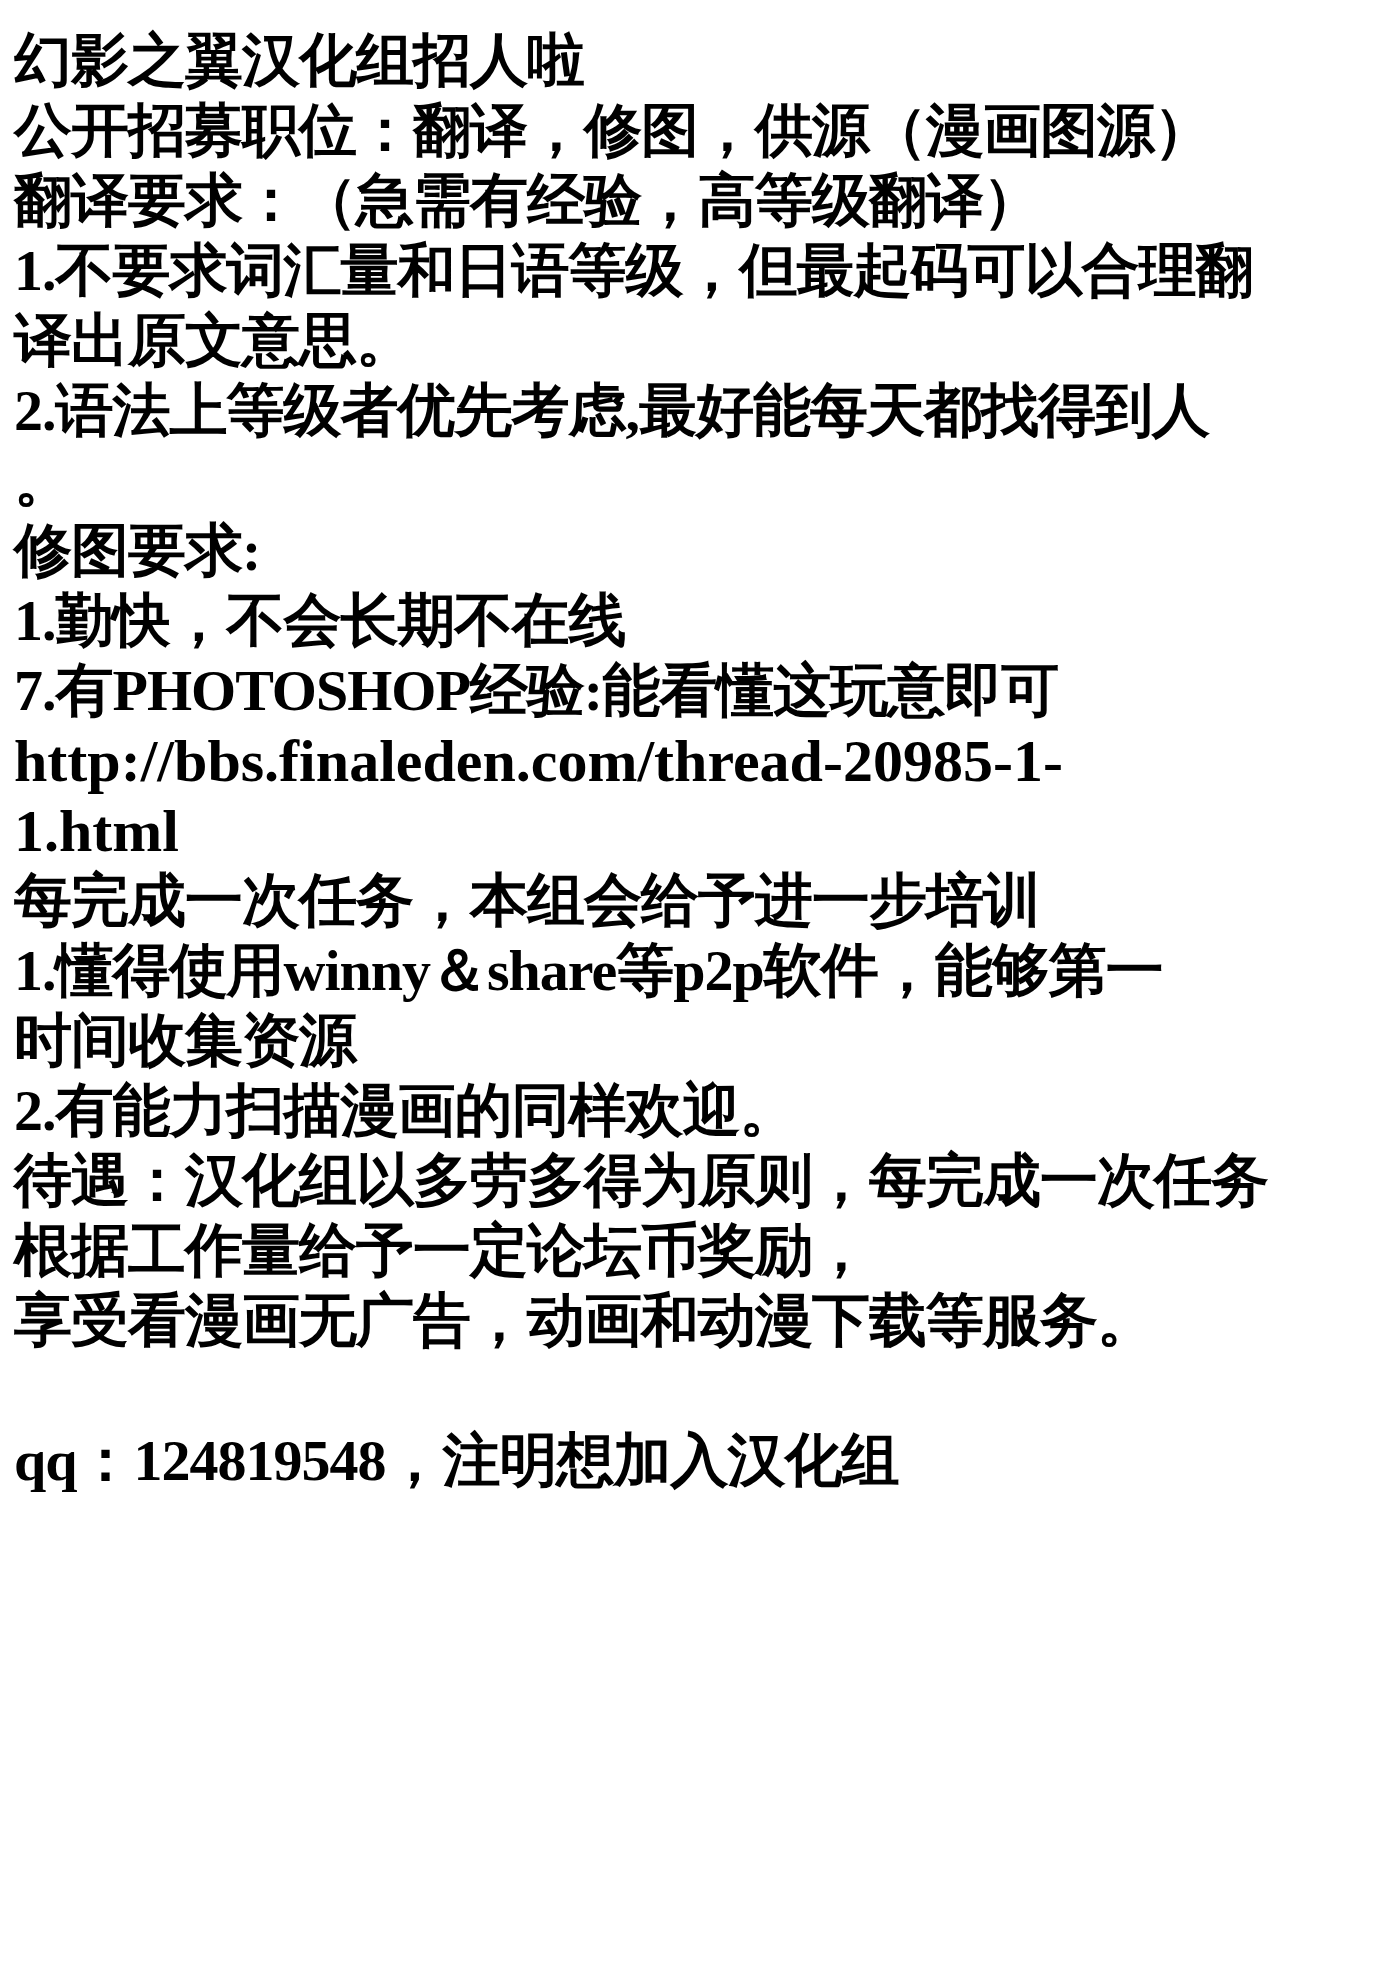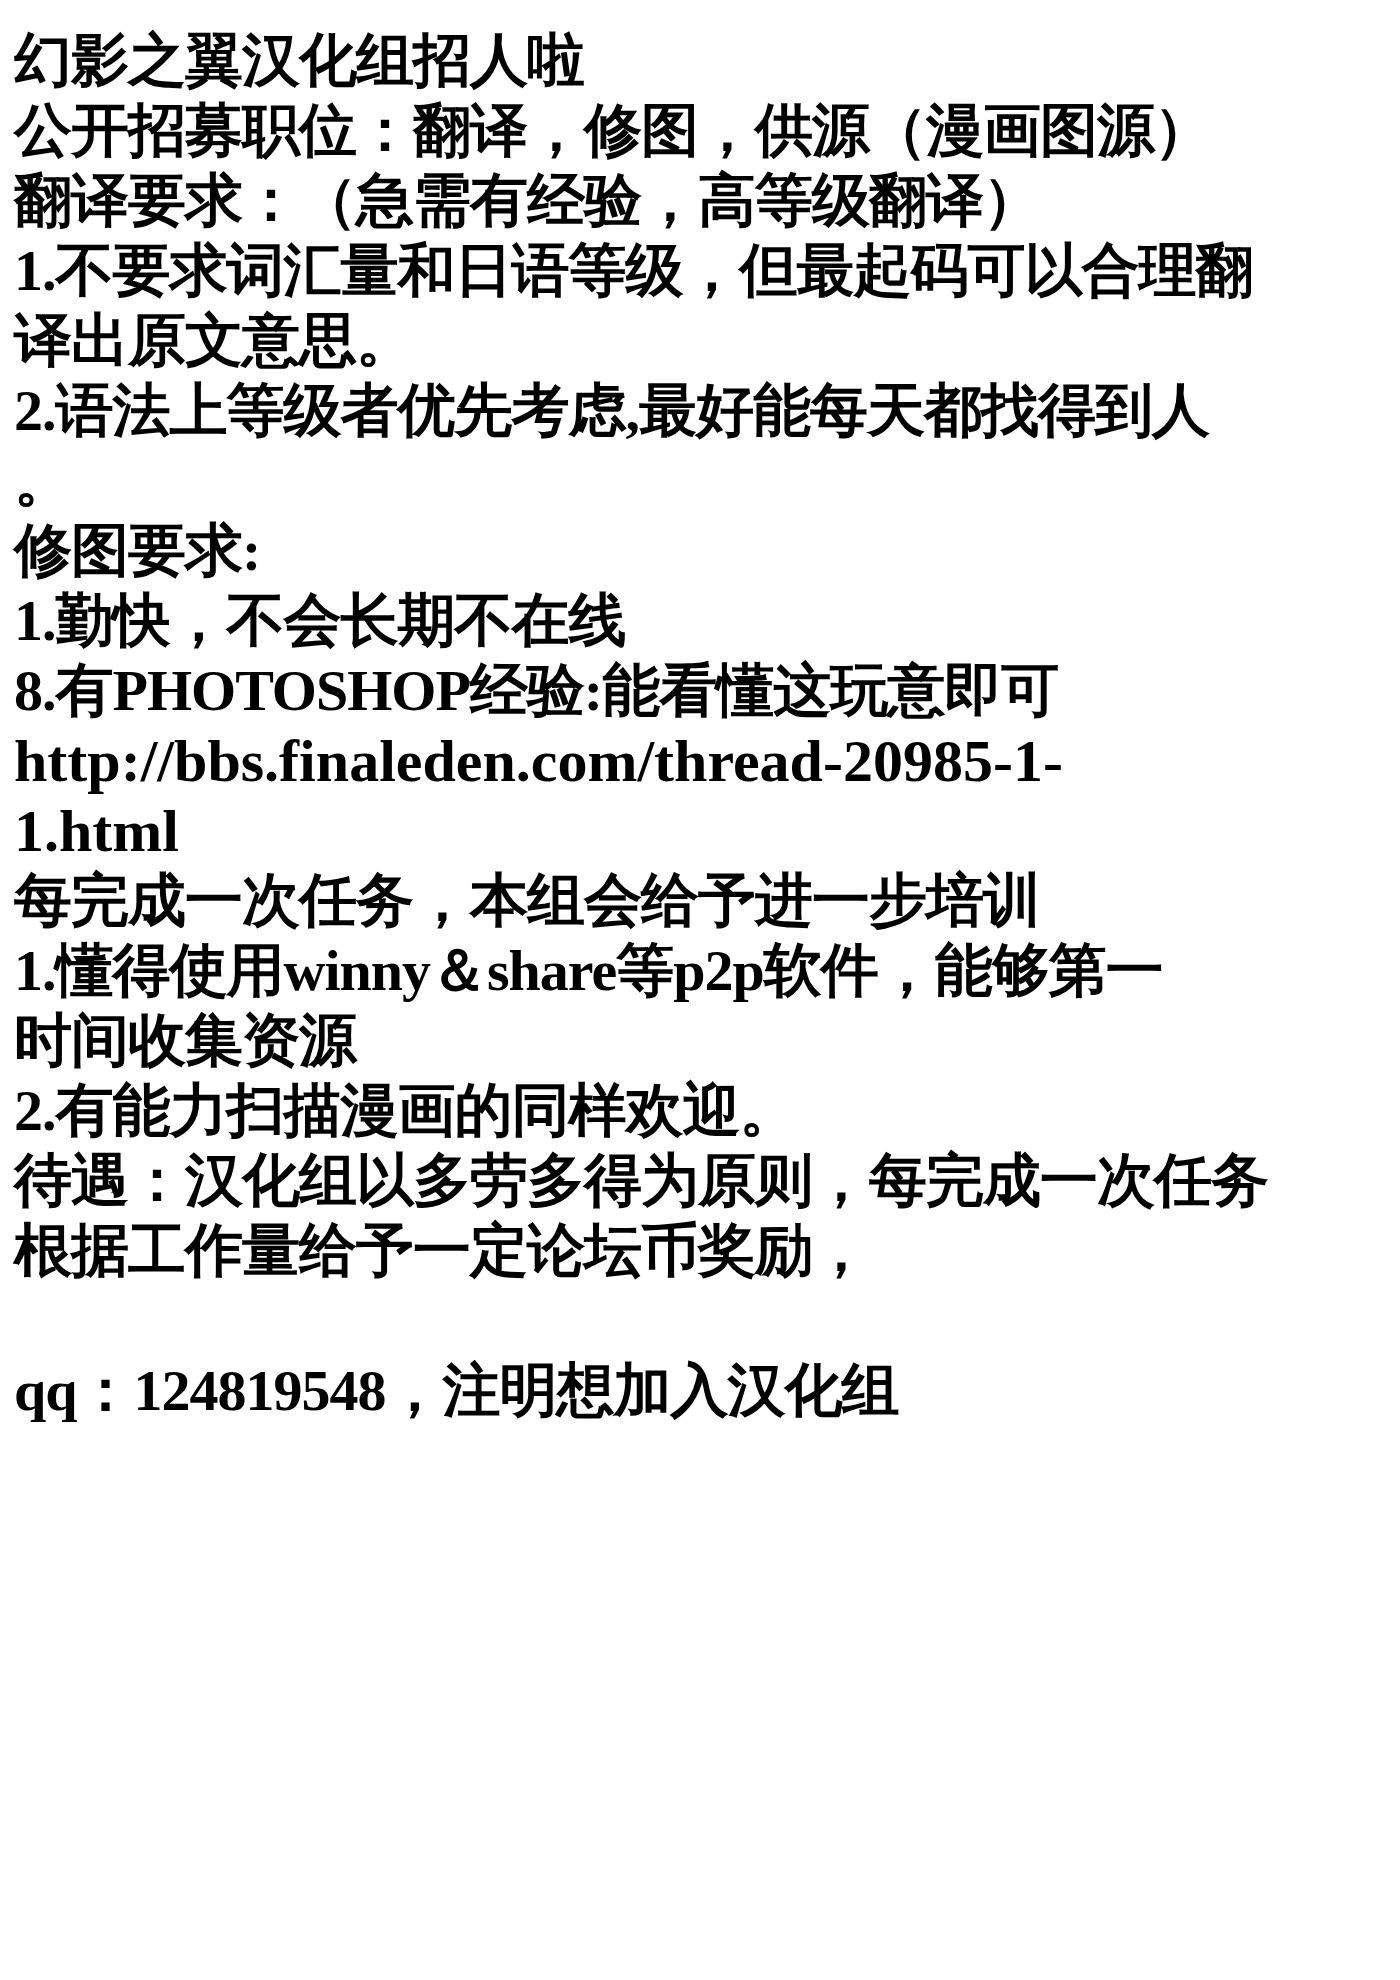--- a/index.html
+++ b/index.html
@@ -43,24 +43,25 @@
 <div class="doc-page">
   <div class="text-line">幻影之翼汉化组招人啦</div>
   <div class="text-line">公开招募职位：翻译，修图，供源（漫画图源）</div>
   <div class="text-line">翻译要求：（急需有经验，高等级翻译）</div>
   <div class="text-line">1.不要求词汇量和日语等级，但最起码可以合理翻</div>
   <div class="text-line">译出原文意思。</div>
   <div class="text-line">2.语法上等级者优先考虑,最好能每天都找得到人</div>
   <div class="text-line">。</div>
   <div class="text-line">修图要求:</div>
   <div class="text-line">1.勤快，不会长期不在线</div>
-  <div class="text-line">8.有PHOTOSHOP经验:能看懂这玩意即可</div>
+  <div class="text-line">7.有PHOTOSHOP经验:能看懂这玩意即可</div>
   <div class="text-line latin">http://bbs.finaleden.com/thread-20985-1-</div>
   <div class="text-line latin">1.html</div>
   <div class="text-line">每完成一次任务，本组会给予进一步培训</div>
   <div class="text-line">1.懂得使用winny＆share等p2p软件，能够第一</div>
   <div class="text-line">时间收集资源</div>
   <div class="text-line">2.有能力扫描漫画的同样欢迎。</div>
   <div class="text-line">待遇：汉化组以多劳多得为原则，每完成一次任务</div>
   <div class="text-line">根据工作量给予一定论坛币奖励，</div>
+  <div class="text-line">享受看漫画无广告，动画和动漫下载等服务。</div>
   <div class="text-line blank"></div>
   <div class="text-line">qq：124819548，注明想加入汉化组</div>
 </div>
 
 </body></html>

